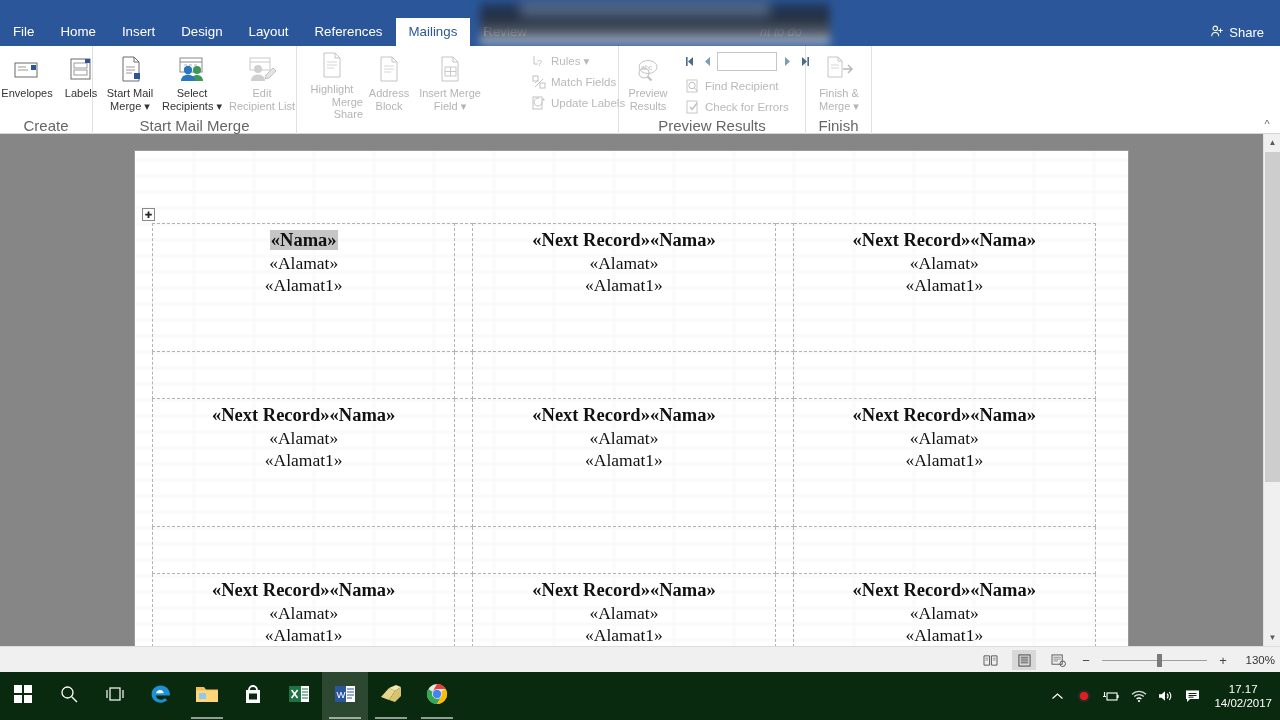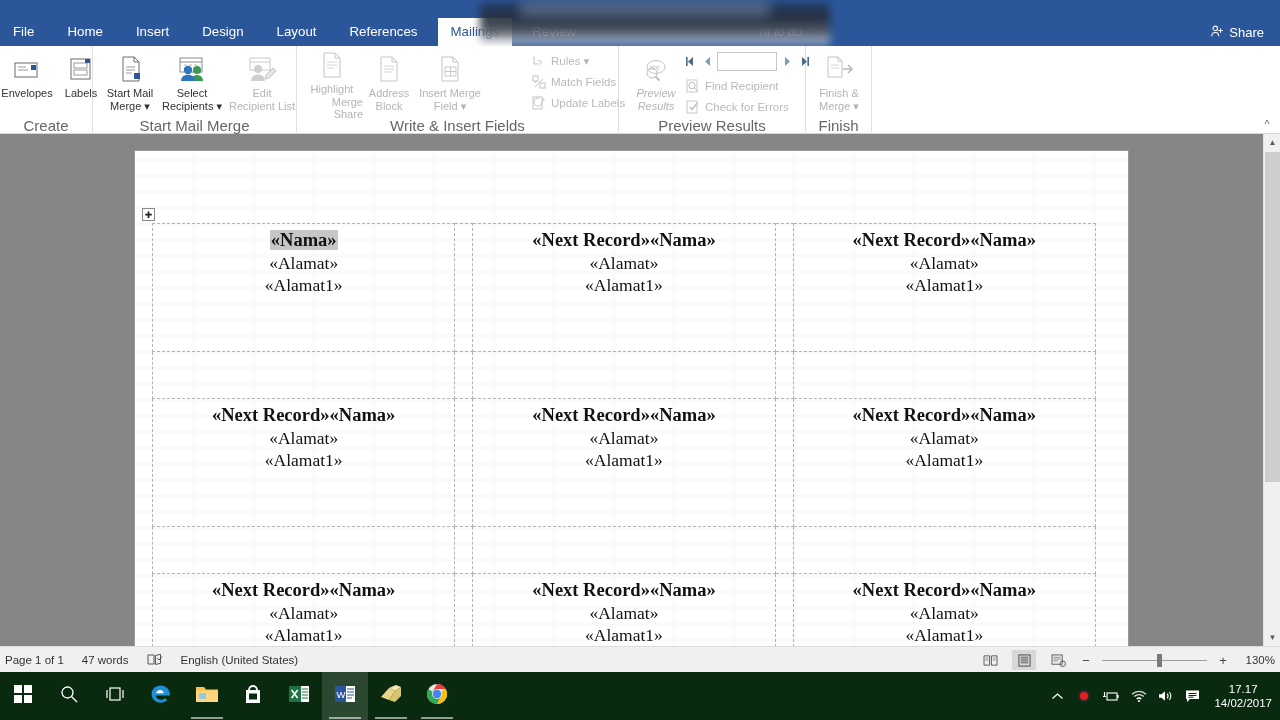--- a/index.html
+++ b/index.html
@@ -8,21 +8,21 @@
     font-family: "Liberation Sans", sans-serif;
     background: #000;
   }
   #app { position: relative; width: 1280px; height: 720px; }
 
   
   .titlebar {
     position: absolute; left: 0; top: 0; width: 1280px; height: 46px;
     background: #2b579a;
   }
-  .tabs { position: absolute; left: 0; top: 18px; height: 28px; display: flex; gap: 7px; }
+  .tabs { position: absolute; left: 0; top: 18px; height: 28px; display: flex; }
   .tab {
     height: 28px; line-height: 28px; padding: 0 13px;
     color: #ffffff; font-size: 13.3px; white-space: nowrap;
   }
   .tab.active {
     background: #ffffff; color: #2b579a;
   }
   .tellme {
     position: absolute; top: 18px; left: 760px; height: 28px; line-height: 28px;
     color: #dbe4f0; font-size: 12.5px; font-style: italic;
@@ -357,25 +357,24 @@
             <span class="sico">
               <svg width="14" height="14" viewBox="0 0 14 14">
                   <rect x="1" y="1" width="9" height="12" fill="none" stroke="#c2c2c2"></rect>
                   <path d="M10 6a4 4 0 1 1-3-3.8" fill="none" stroke="#c2c2c2"></path>
                   <path d="M11 2l-1 3 3-1z" fill="#c2c2c2"></path>
                 </svg>
             </span>
             <span>Update Labels</span>
           </div>
         </div>
-        <div class="glabel">Write &amp; Insert Fields</div>
       </div>
 
       <div class="rgroup" style="left:619px; width:187px;">
-        <div class="btns" style="left:8px;font-style:italic;">
+        <div class="btns" style="left:0;">
           <div class="bbtn dis" style="width:58px">
             <span class="ico">
               <svg width="32" height="28" viewBox="0 0 32 28">
                   <ellipse cx="16" cy="12" rx="9" ry="6.5" fill="none" stroke="#c4c4c4"></ellipse>
                   <text x="9" y="15" font-size="7" fill="#c4c4c4">abc</text>
                   <circle cx="12" cy="18" r="5" fill="none" stroke="#bdbdbd"></circle>
                   <path d="M15.5 21.5l4 4" stroke="#bdbdbd" stroke-width="2"></path>
                 </svg>
             </span>
             <span class="lbl">Preview</span>
@@ -535,32 +534,20 @@
     </div>
   </div>
 
   <div class="vsb">
     <div class="sb-arrow sb-up">▲</div>
     <div class="thumb"></div>
     <div class="sb-arrow sb-down">▼</div>
   </div>
 
   <div class="statusbar">
-    <div class="sb-left">
-      <span>Page 1 of 1</span>
-      <span>47 words</span>
-      <span>
-        <svg width="16" height="13" viewBox="0 0 16 13">
-            <path d="M1 2h6v9H1z" fill="none" stroke="#555"></path>
-            <path d="M8.5 2.5l5-1.2v9l-5 1.2z" fill="none" stroke="#555"></path>
-            <path d="M10 5l2 2 3-3.5" fill="none" stroke="#555"></path>
-          </svg>
-      </span>
-      <span>English (United States)</span>
-    </div>
     <div class="sb-right">
       <span class="viewbtn">
         <svg width="15" height="13" viewBox="0 0 16 14">
             <path d="M1 2h6v10H1zM9 2h6v10H9z" fill="none" stroke="#555"></path>
             <path d="M2.5 4.5h3M2.5 6.5h3M10.5 4.5h3M10.5 6.5h3" stroke="#888"></path>
           </svg>
       </span>
       <span class="viewbtn active">
         <svg width="15" height="13" viewBox="0 0 16 14">
             <rect x="2" y="1" width="12" height="12" fill="none" stroke="#444"></rect>

